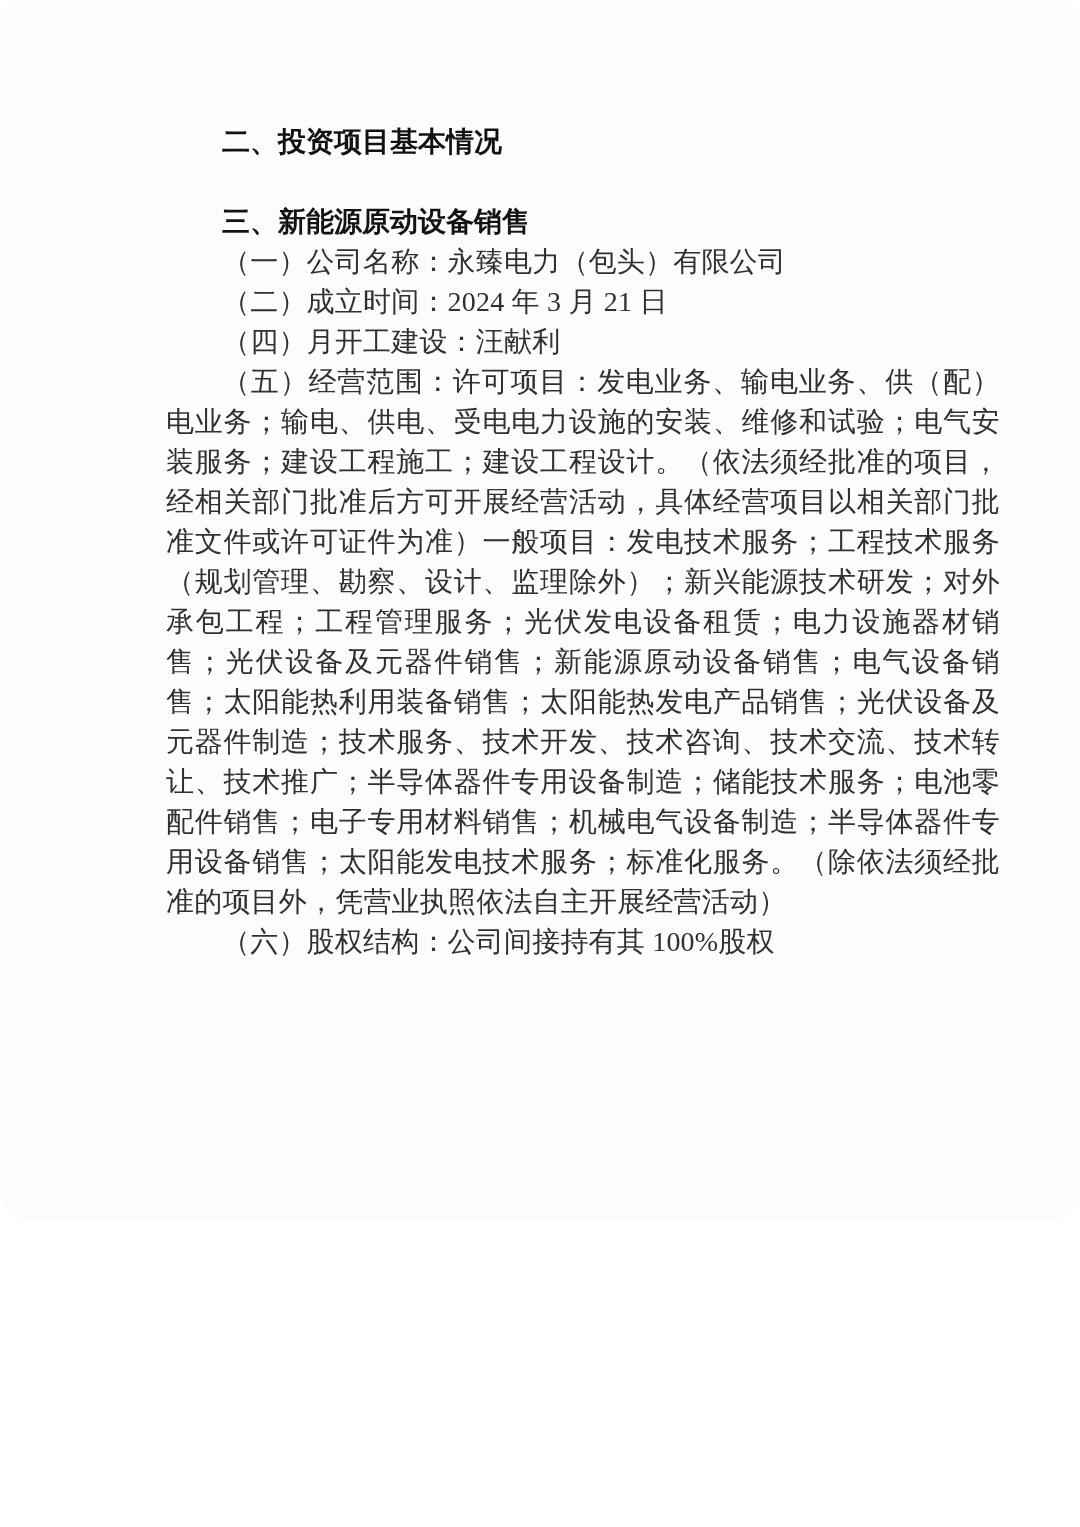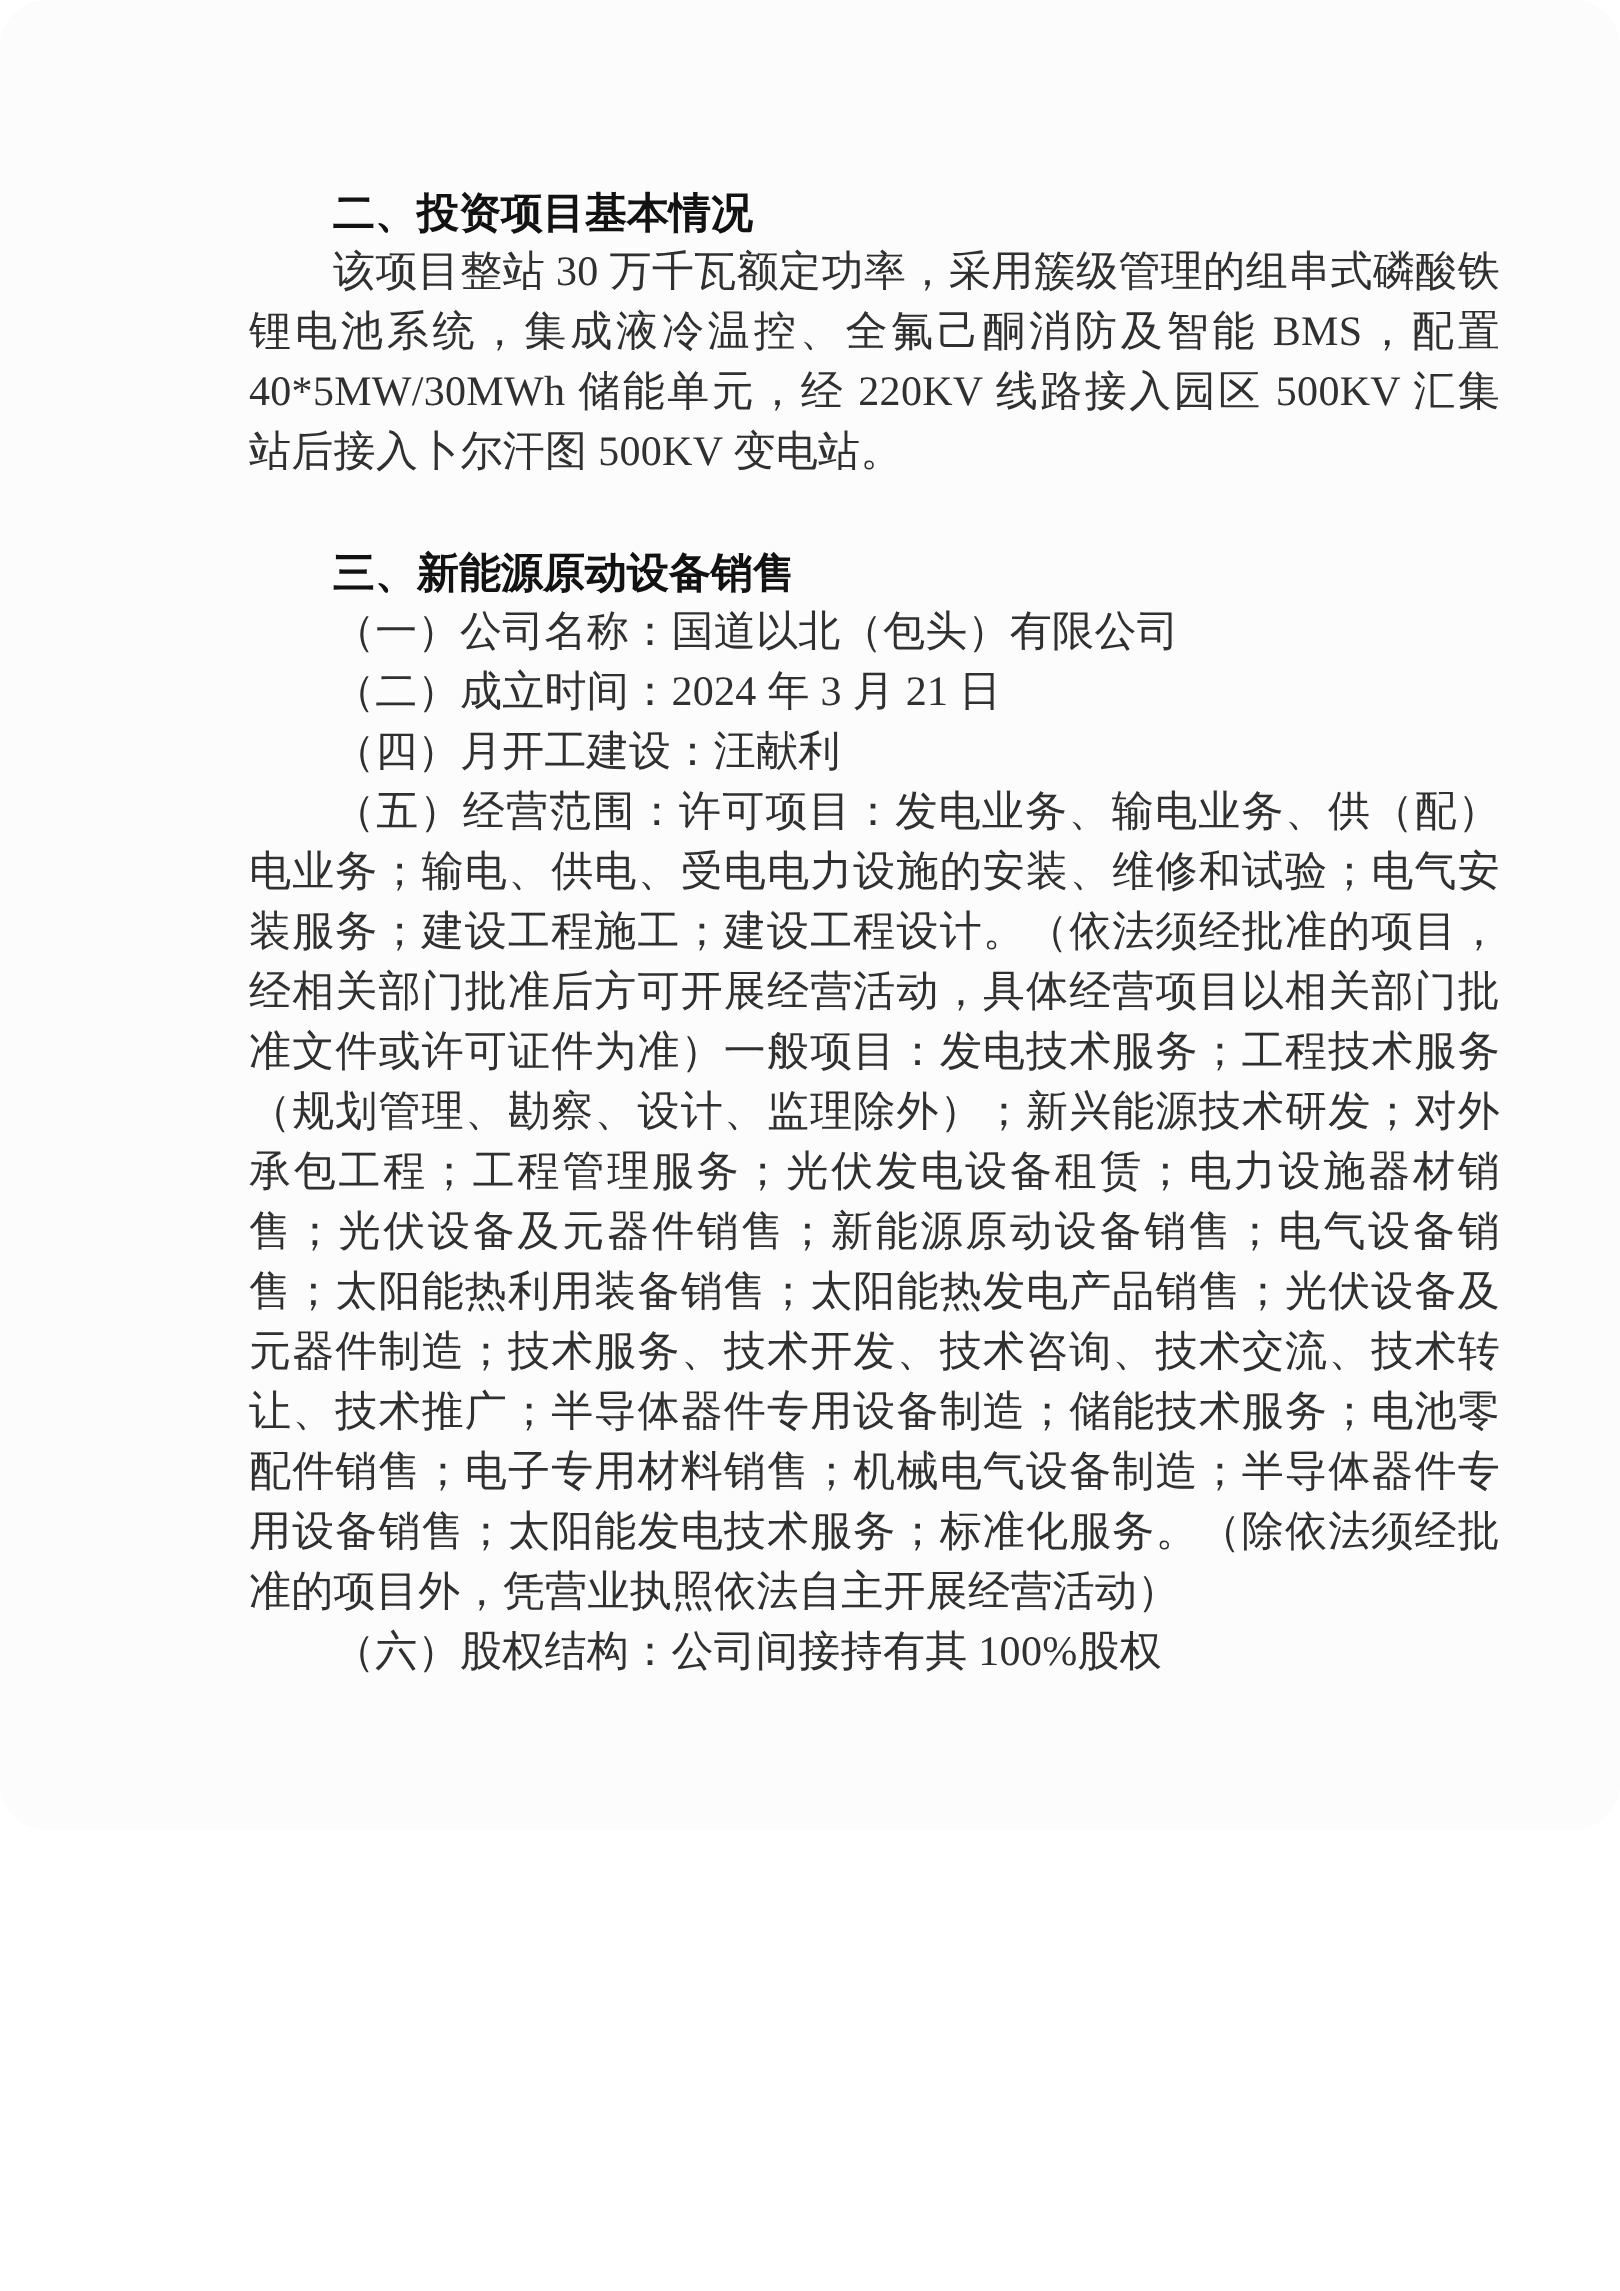--- a/index.html
+++ b/index.html
@@ -40,27 +40,26 @@
     height: 40px;
   }
 </style>
 </head>
 <body>
 
 <div class="page">
 
   <section>
     <h2 class="heading">二、投资项目基本情况</h2>
-    <p class="para">该项目整站 30 万千瓦额定功率，采用簇级管理的组串式磷酸铁锂电池系统，集成液冷温控、全氟己酮消防及智能 BMS，配置 40*5MW/30MWh 储能单元，经 220KV 线路接入园区 500KV 汇集站后接入卜尔汗图 500KV 变电站。</p>
   </section>
 
   <div class="section-gap"></div>
 
   <section>
     <h2 class="heading">三、新能源原动设备销售</h2>
-    <p class="para">（一）公司名称：国道以北（包头）有限公司</p>
+    <p class="para">（一）公司名称：永臻电力（包头）有限公司</p>
     <p class="para">（二）成立时间：2024 年 3 月 21 日</p>
     <p class="para">（四）月开工建设：汪献利</p>
     <p class="para">（五）经营范围：许可项目：发电业务、输电业务、供（配）电业务；输电、供电、受电电力设施的安装、维修和试验；电气安装服务；建设工程施工；建设工程设计。（依法须经批准的项目，经相关部门批准后方可开展经营活动，具体经营项目以相关部门批准文件或许可证件为准）一般项目：发电技术服务；工程技术服务（规划管理、勘察、设计、监理除外）；新兴能源技术研发；对外承包工程；工程管理服务；光伏发电设备租赁；电力设施器材销售；光伏设备及元器件销售；新能源原动设备销售；电气设备销售；太阳能热利用装备销售；太阳能热发电产品销售；光伏设备及元器件制造；技术服务、技术开发、技术咨询、技术交流、技术转让、技术推广；半导体器件专用设备制造；储能技术服务；电池零配件销售；电子专用材料销售；机械电气设备制造；半导体器件专用设备销售；太阳能发电技术服务；标准化服务。（除依法须经批准的项目外，凭营业执照依法自主开展经营活动）</p>
     <p class="para">（六）股权结构：公司间接持有其 100%股权</p>
   </section>
 
 </div>
 
 </body></html>

